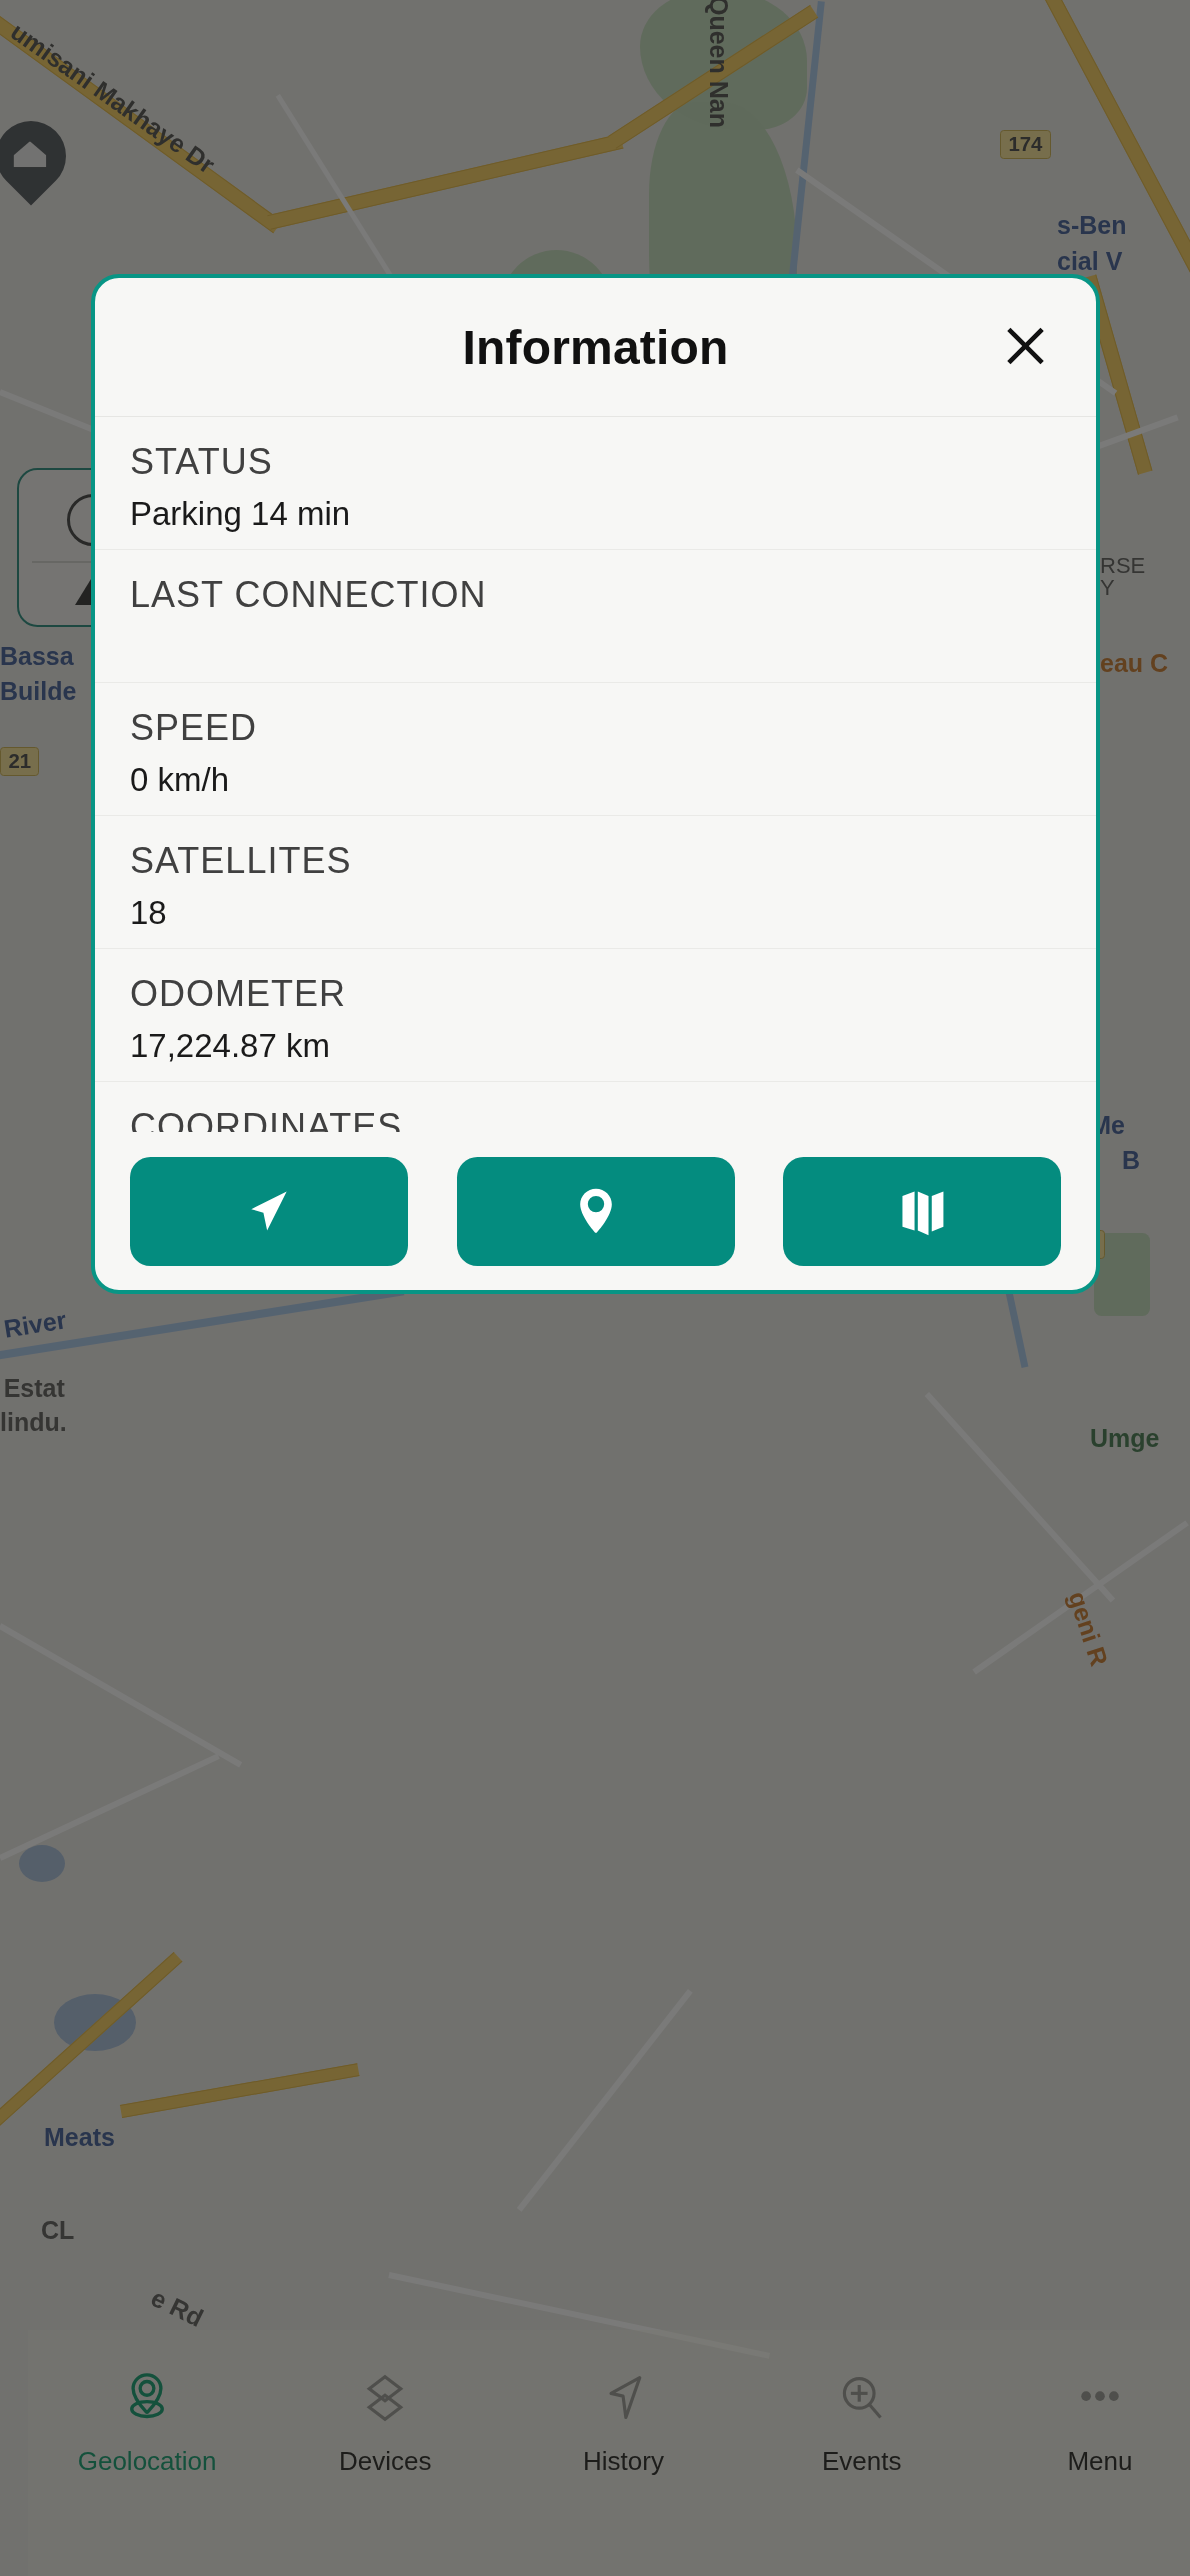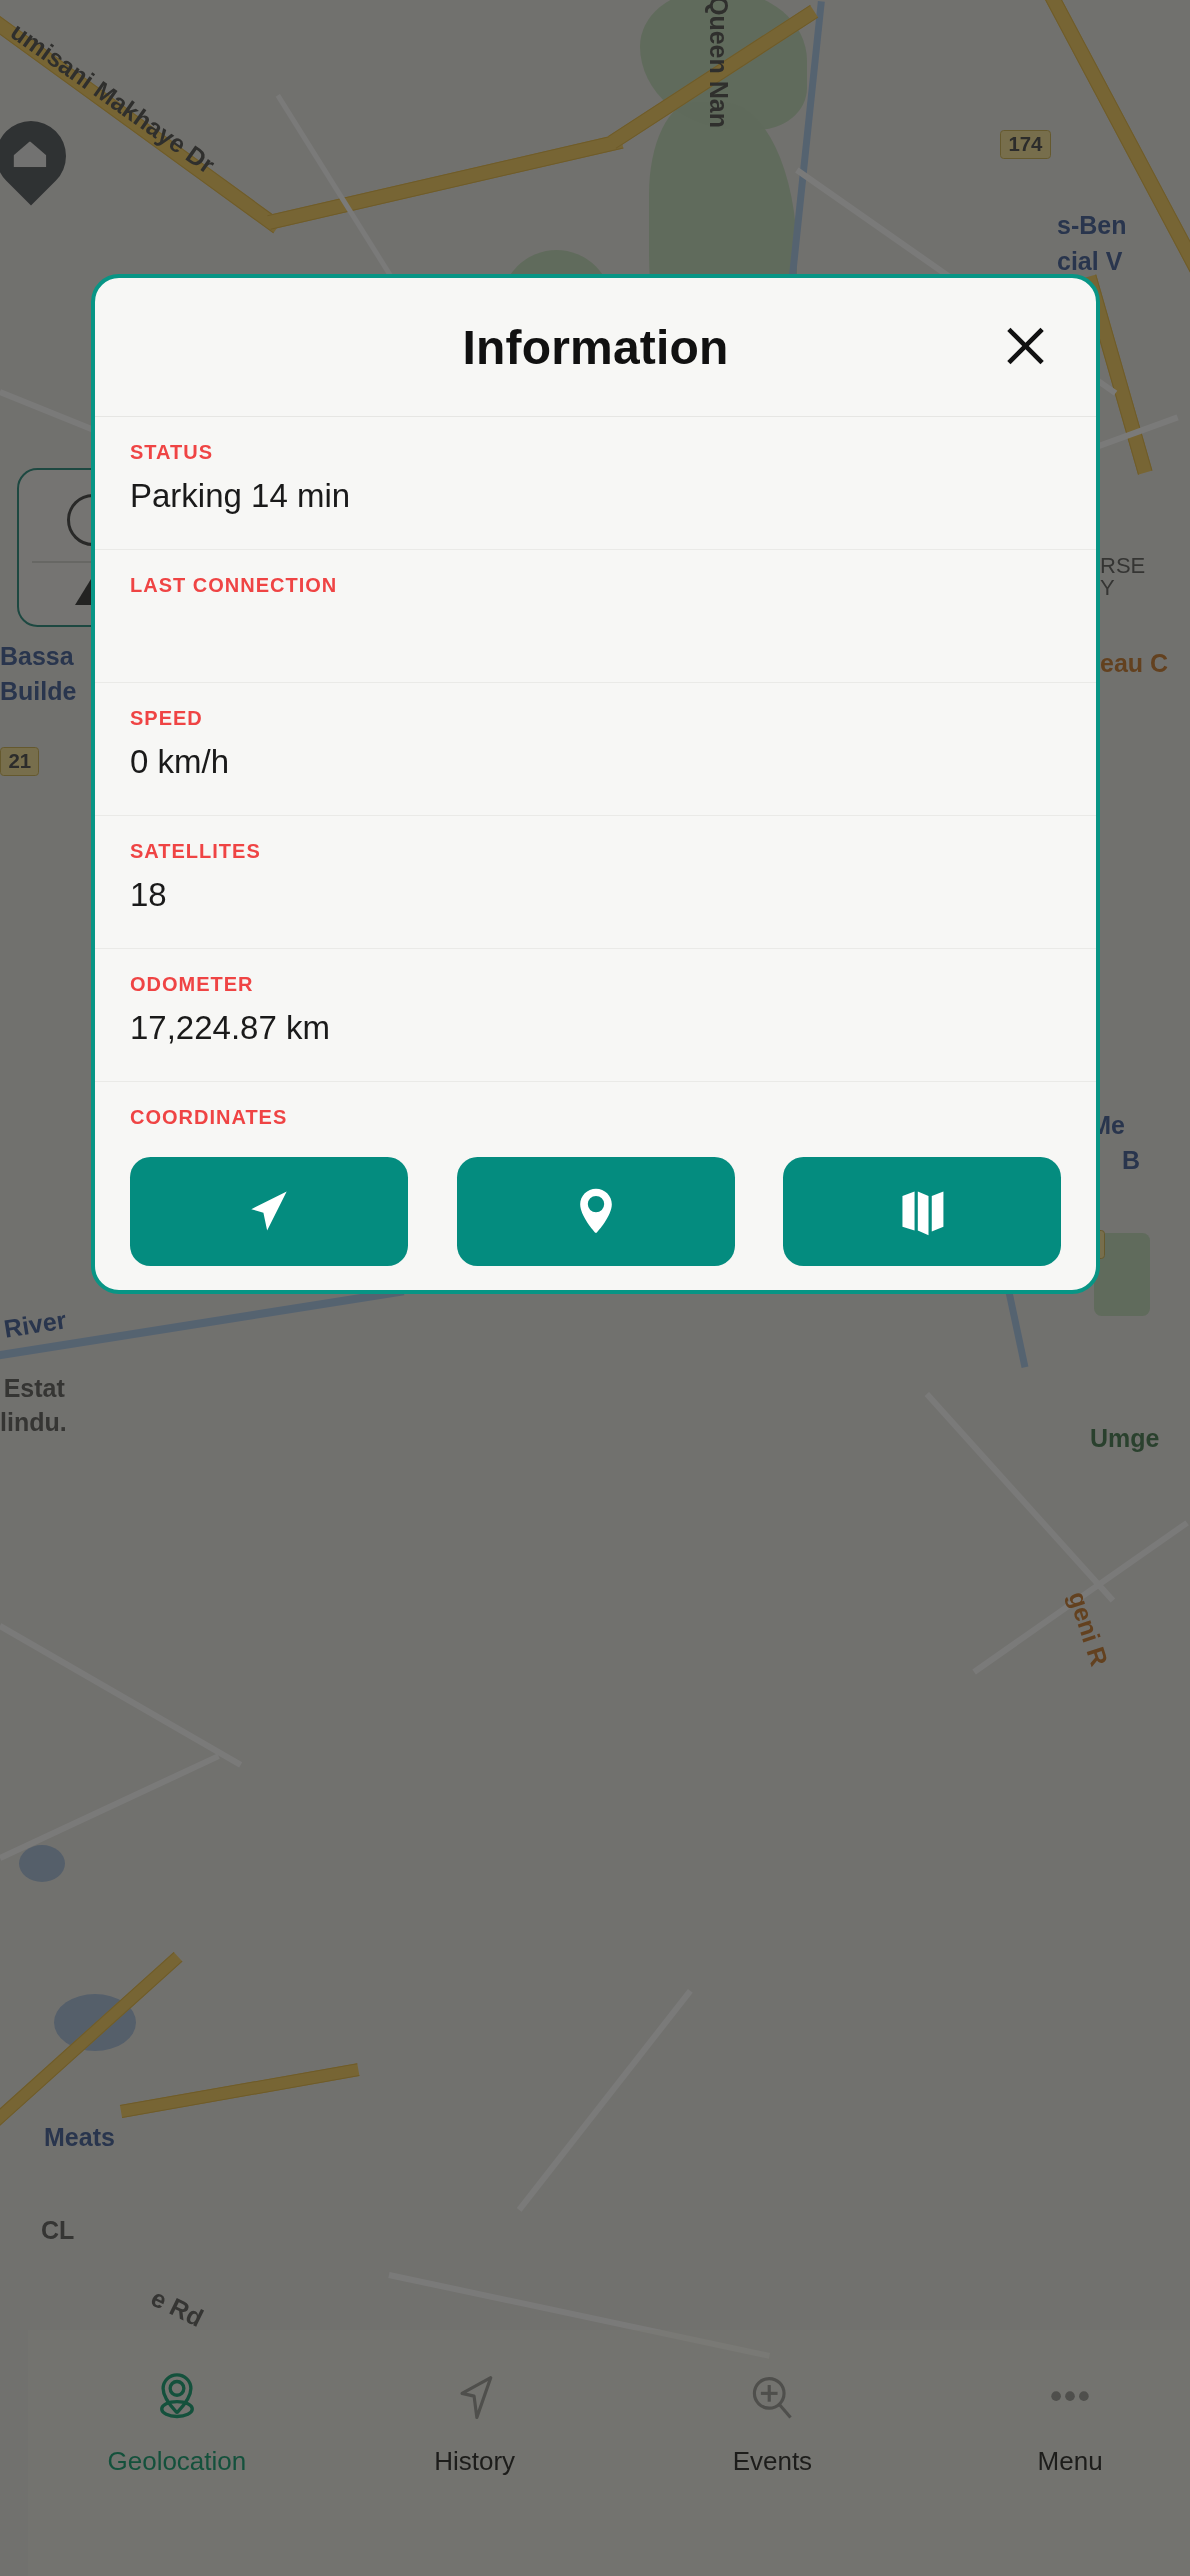--- a/index.html
+++ b/index.html
@@ -198,24 +198,24 @@
   #info-list {
     flex: 1 1 auto;
     overflow: hidden;
   }
   .info-row {
     height: 133px;
     padding: 24px 35px 0 35px;
     border-bottom: 1.9px solid #eaeae7;
   }
   .info-label {
-    font-size: 20px;
-    font-weight: bold;
+    font-size: 36px;
+    font-weight: normal;
     letter-spacing: 1px;
-    color: #ef4444;
+    color: #404040;
     font-family: "Liberation Sans", sans-serif;
     line-height: 1.15;
   }
   .info-value {
     margin-top: 13px;
     font-size: 33px;
     color: #1a1a1a;
     font-family: "Liberation Sans", sans-serif;
     line-height: 1.15;
   }
@@ -320,20 +320,29 @@
       <span class="nav-icon">
         <svg width="50" height="54" viewBox="0 0 54 58">
           <path d="M27 4c-8.3 0-15 6.6-15 14.8 0 10.5 13 24 14.1 25.2.5.5 1.3.5 1.8 0C29 42.8 42 29.3 42 18.8 42 10.6 35.3 4 27 4z" fill="none" stroke="#14513c" stroke-width="3.6"></path>
           <circle cx="27" cy="18.6" r="7.4" fill="none" stroke="#14513c" stroke-width="3.6"></circle>
           <ellipse cx="27" cy="41" rx="16.5" ry="8" fill="none" stroke="#14513c" stroke-width="3.6"></ellipse>
         </svg>
       </span>
       <span class="nav-label">Geolocation</span>
     </div>
 
+    <div class="nav-item">
+      <span class="nav-icon">
+        <svg width="50" height="54" viewBox="0 0 54 58">
+          <path d="M27 6 44 19 27 32 10 19z" fill="none" stroke="#4f4f4c" stroke-width="3.4"></path>
+          <path d="M27 26 44 39 27 52 10 39z" fill="none" stroke="#4f4f4c" stroke-width="3.4"></path>
+        </svg>
+      </span>
+      <span class="nav-label">Devices</span>
+    </div>
 
     <div class="nav-item">
       <span class="nav-icon">
         <svg width="50" height="54" viewBox="0 0 54 58">
           <path d="M44 7 13 24l13 3 3 23z" fill="none" stroke="#4f4f4c" stroke-width="3.4" stroke-linejoin="round"></path>
         </svg>
       </span>
       <span class="nav-label">History</span>
     </div>
 

